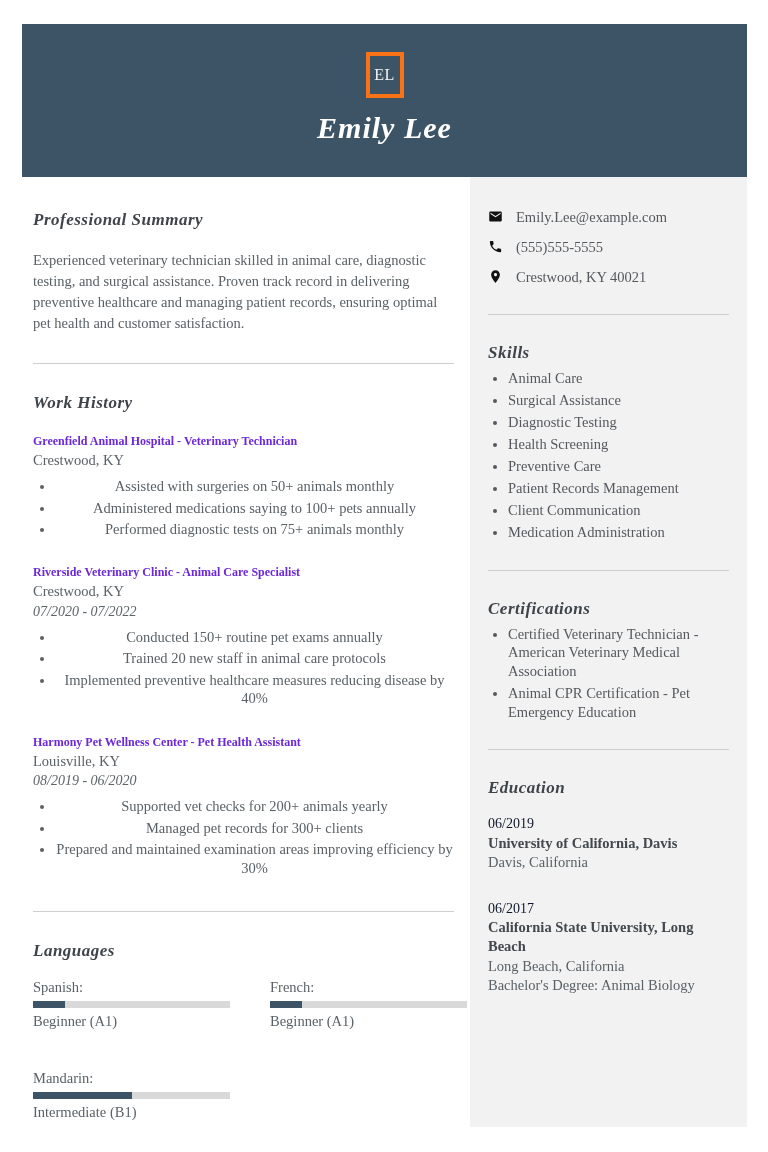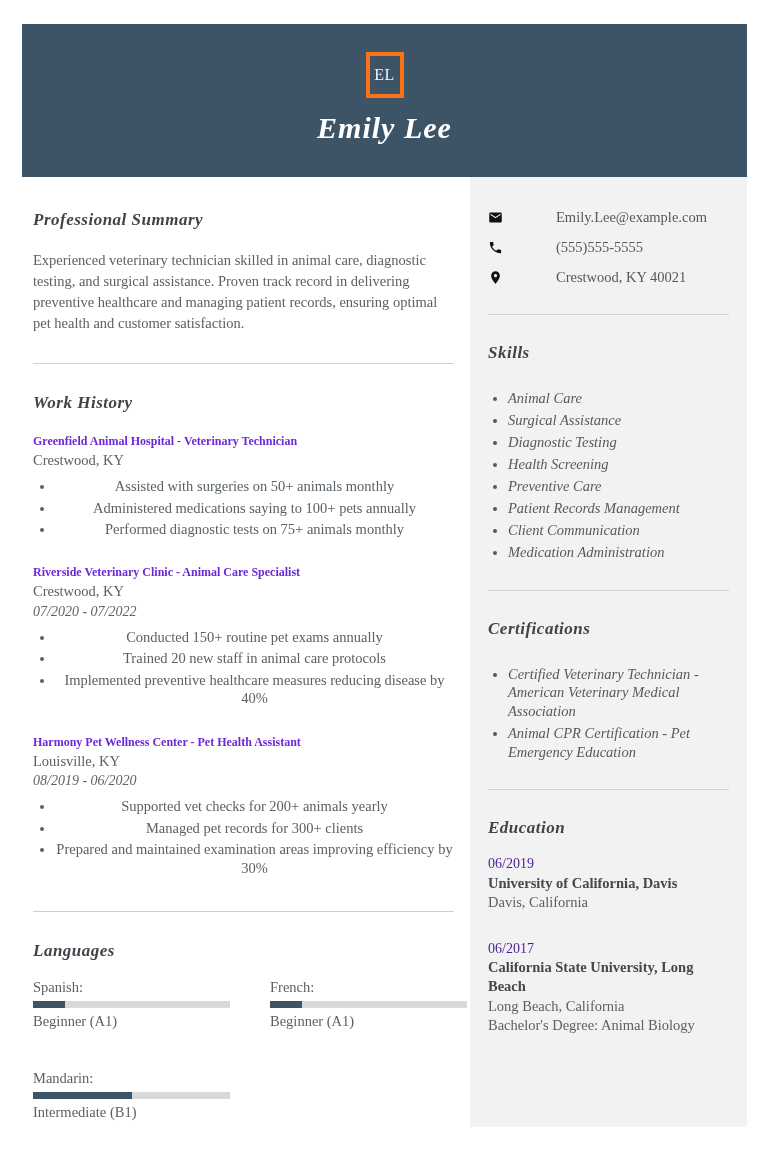--- a/index.html
+++ b/index.html
@@ -30,31 +30,31 @@
   ul.bullets li { font-size: 14.5px; color: #5a6166; line-height: 1.27; margin-bottom: 3px; }
 
   
   .lang-grid { display: grid; grid-template-columns: 197px 197px; column-gap: 24px; row-gap: 13px; margin-top: 18px; gap: 40px; }
   .lang-name { font-size: 14.5px; color: #5a6166; }
   .lang-track { margin-top: 5px; width: 197px; height: 7px; background: #d9d9d9; }
   .lang-fill { height: 7px; background: #3d5467; }
   .lang-level { margin-top: 5px; font-size: 14.5px; color: #5a6166; }
 
   
-  .contact-row { display: flex; align-items: center; margin-bottom: 13px; gap: 40px; }
+  .contact-row { display: flex; margin-bottom: 13px; }
   .contact-row .cicon { width: 15px; height: 15px; margin-right: 13px; flex: 0 0 auto; }
   .contact-row .cicon svg { display: block; width: 15px; height: 15px; fill: #111; }
   .contact-text { font-size: 14.5px; color: #55595e; }
 
-  ul.plain { margin-top: 26px; padding-left: 20px; font-style: italic; }
+  ul.plain { margin-top: 6px; padding-left: 20px; }
   ul.plain li { font-size: 14.5px; color: #55595e; line-height: 1.28; margin-bottom: 3.5px; }
 
   .edu { margin-top: 17px; }
   .edu.second { margin-top: 28px; }
-  .edu-date { font-size: 14px; color: #4c1d95; line-height: 1.32; font-family: Liberation Serif, serif; }
+  .edu-date { font-size: 14px; color: #0f172a; line-height: 1.32; font-family: Liberation Serif, serif; }
   .edu-school { font-size: 14.5px; font-weight: bold; color: #42484d; line-height: 1.32; }
   .edu-line { font-size: 14.5px; color: #5a6166; line-height: 1.32; }
 </style>
 </head>
 <body>
 
 <div class="page">
 
   <div class="banner">
     <div class="monogram">

